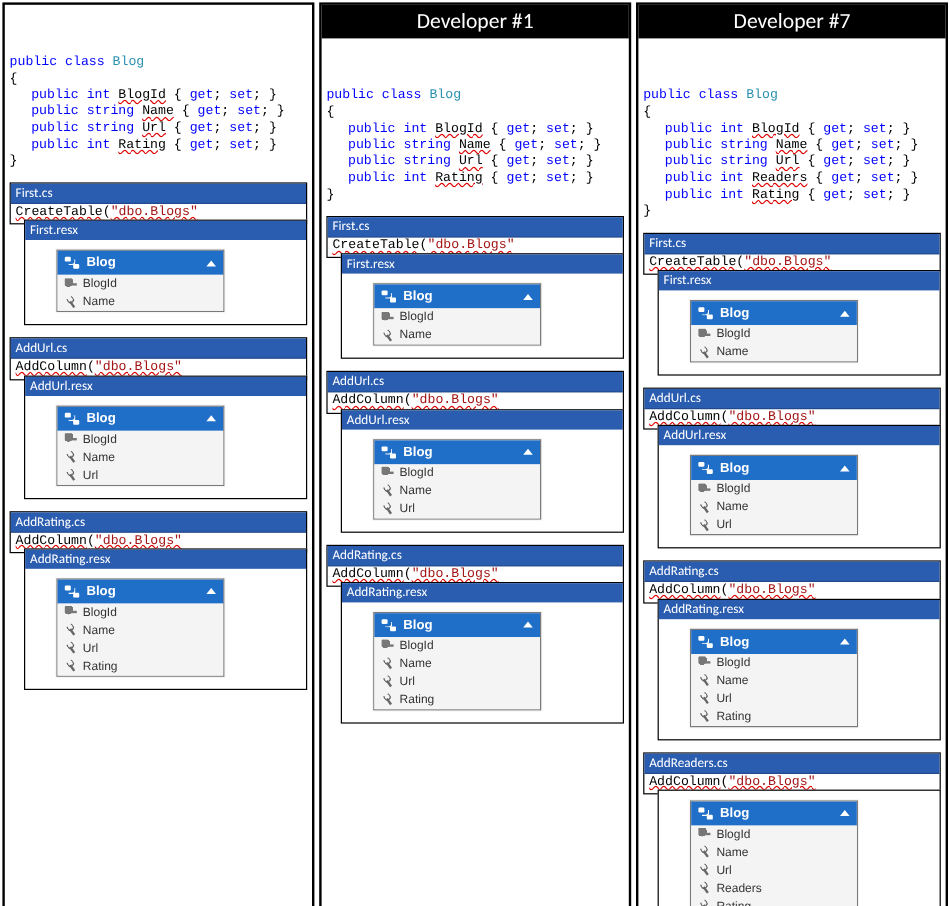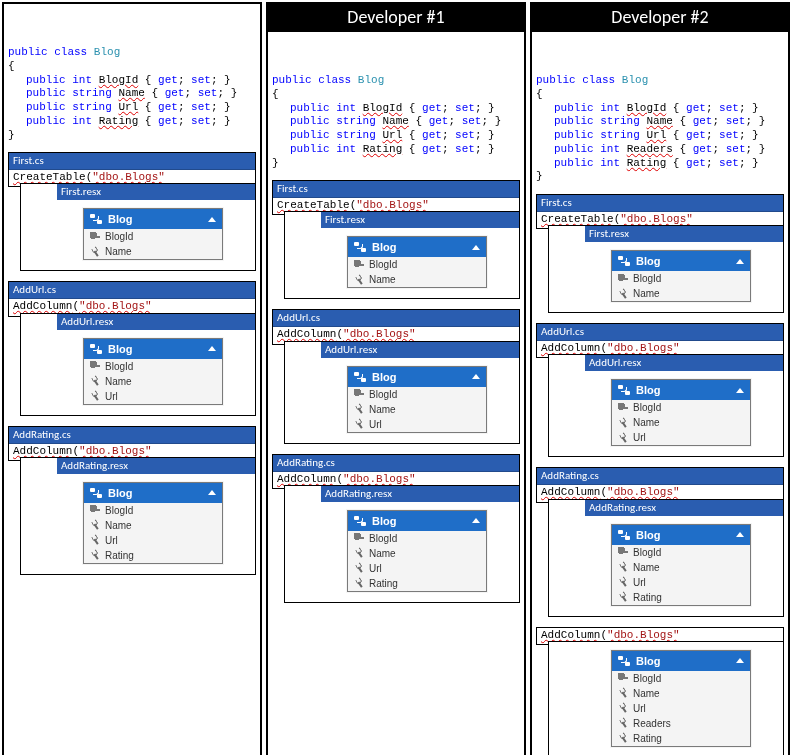--- a/index.html
+++ b/index.html
@@ -66,21 +66,20 @@
     font-size: 11px;
     line-height: 1.2;
   }
 
   .resx-card {
     border: 1px solid #000;
     margin: -8px 4px 10px 16px;
     background: #fff;
     position: relative;
     box-shadow: -2px -2px 0 rgba(255,255,255,0);
-    padding-left: 36px;
   }
   .resx-title {
     background: #2a5db0;
     color: #fff;
     padding: 1px 4px 2px 4px;
     font-family: Calibri, Arial, sans-serif;
     font-size: 11px;
   }
   .resx-title.green {
     background: #4a9a3e;
@@ -400,21 +399,21 @@
             </div>
             <div class="prop">
               <span class="wrench-icon"></span>
               <span>Rating</span>
             </div>
           </div>
         </div>
       </div>
     </div>
     <div class="col">
-      <div class="col-header">Developer #2</div>
+      <div class="col-header">Developer #7</div>
       <div class="code-block">
         <div><span class="kw">public class</span> <span class="type">Blog</span></div>
         <div>{</div>
         <div><span class="indent"></span><span class="kw">public</span> <span class="kw">int</span> <span class="sq">BlogId</span> { <span class="kw">get</span>; <span class="kw">set</span>; }</div>
         <div><span class="indent"></span><span class="kw">public</span> <span class="kw">string</span> <span class="sq">Name</span> { <span class="kw">get</span>; <span class="kw">set</span>; }</div>
         <div><span class="indent"></span><span class="kw">public</span> <span class="kw">string</span> <span class="sq">Url</span> { <span class="kw">get</span>; <span class="kw">set</span>; }</div>
         <div><span class="indent"></span><span class="kw">public</span> <span class="kw">int</span> <span class="sq">Readers</span> { <span class="kw">get</span>; <span class="kw">set</span>; }</div>
         <div><span class="indent"></span><span class="kw">public</span> <span class="kw">int</span> <span class="sq">Rating</span> { <span class="kw">get</span>; <span class="kw">set</span>; }</div>
         <div>}</div>
       </div>
@@ -508,20 +507,21 @@
               <span>Url</span>
             </div>
             <div class="prop">
               <span class="wrench-icon"></span>
               <span>Rating</span>
             </div>
           </div>
         </div>
       </div>
       <div class="cs-card">
+        <div class="cs-title">AddReaders.cs</div>
         <div class="cs-body"><span class="sq">AddColumn</span>(<span class="str sq">"dbo.Blogs"</span></div>
       </div>
       <div class="resx-card">
         <div class="entity">
           <div class="entity-head">
             <span class="left">
               <span class="ent-icon">
                 <span class="line"></span>
               </span>
               <span>Blog</span>

